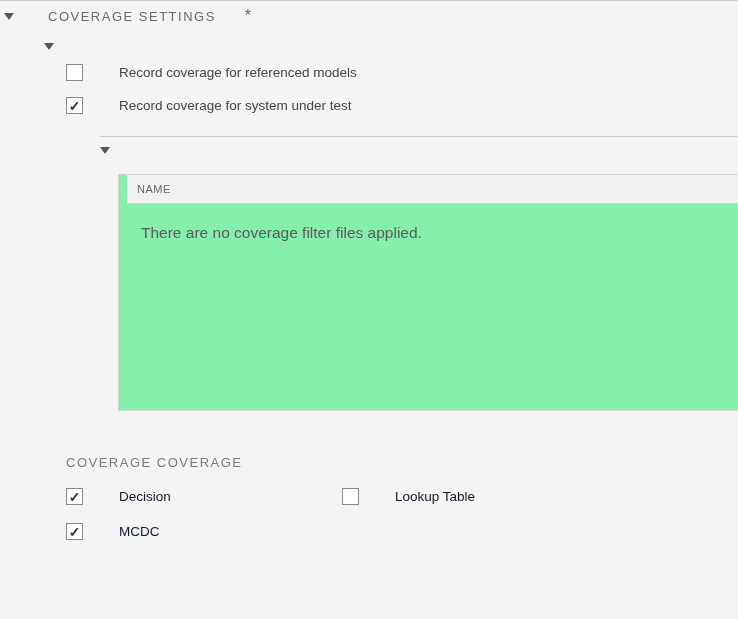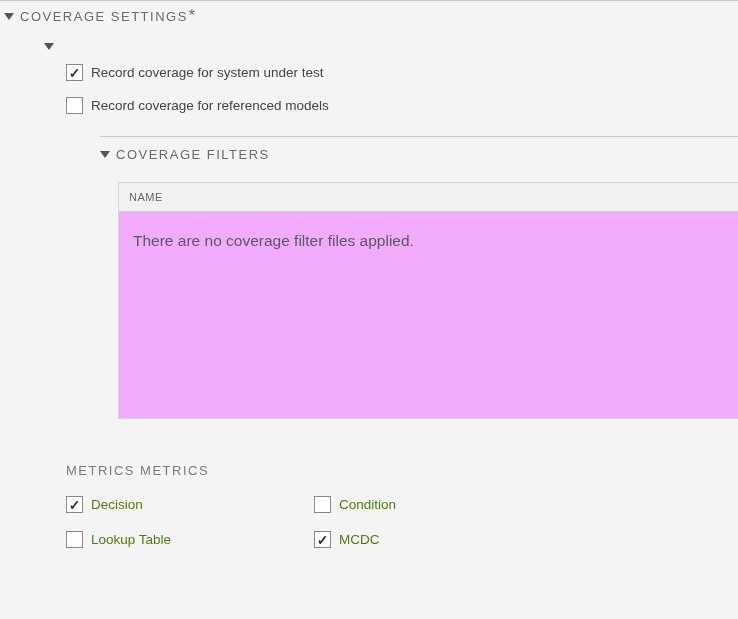--- a/index.html
+++ b/index.html
@@ -1,18 +1,19 @@
 <!DOCTYPE html>
 <html><head>
   <meta charset="utf-8">
   <style>
     * {
       box-sizing: border-box;
       margin: 0;
       padding: 0;
+      gap: 28px;
     }
     body {
       font-family: Arial, Helvetica, sans-serif;
       background: #f4f4f4;
       width: 738px;
       height: 619px;
       overflow: hidden;
       color: #555;
     }
     .section-header {
@@ -89,21 +90,22 @@
       align-items: center;
       border-top: 1px solid #ccc;
       padding: 10px 0 8px 0;
       margin-top: 6px;
     }
     .filters-table {
       margin-top: 12px;
       margin-left: 18px;
       border: 1px solid #d4d4d4;
       border-right: none;
-      background: #f0abfc;
+      background: #86efac;
+      padding-left: 8px;
     }
     .filters-table-header {
       background: #f1f1f1;
       border-bottom: 1px solid #d4d4d4;
       padding: 8px 10px;
       font-size: 11px;
       letter-spacing: 0.5px;
       color: #666;
     }
     .filters-table-body {
@@ -128,75 +130,70 @@
       display: grid;
       grid-template-columns: 248px auto;
       row-gap: 18px;
     }
     .metric-item {
       display: flex;
       align-items: center;
     }
     .metric-label {
       font-size: 13.5px;
-      color: #4d7c0f;
+      color: #0f172a;
     }
   </style>
 </head>
 <body>
 
 <div class="section-header top">
   <span class="caret down"></span>
   <span class="section-title">COVERAGE SETTINGS</span>
   <span class="modified-star">*</span>
 </div>
 
 <div class="content-level1">
 
   <div class="section-header sub1">
     <span class="caret down"></span>
   </div>
 
   <div class="checkbox-row">
+    <span class="checkbox"></span>
+    <span class="checkbox-label">Record coverage for referenced models</span>
+  </div>
+
+  <div class="checkbox-row">
     <span class="checkbox checked"></span>
     <span class="checkbox-label">Record coverage for system under test</span>
-  </div>
-
-  <div class="checkbox-row">
-    <span class="checkbox"></span>
-    <span class="checkbox-label">Record coverage for referenced models</span>
   </div>
 
   <div class="filters-area">
     <div class="filters-header">
       <span class="caret down"></span>
-      <span class="section-title">COVERAGE FILTERS</span>
     </div>
 
     <div class="filters-table">
       <div class="filters-table-header">NAME</div>
       <div class="filters-table-body">
         <div class="filters-empty">There are no coverage filter files applied.</div>
       </div>
     </div>
   </div>
 
   <div class="metrics-section">
-    <div class="metrics-title">METRICS METRICS</div>
+    <div class="metrics-title">COVERAGE COVERAGE</div>
     <div class="metrics-grid">
 
       <div class="metric-item">
         <span class="checkbox checked"></span>
         <span class="metric-label">Decision</span>
       </div>
 
-      <div class="metric-item">
-        <span class="checkbox"></span>
-        <span class="metric-label">Condition</span>
-      </div>
 
       <div class="metric-item">
         <span class="checkbox"></span>
         <span class="metric-label">Lookup Table</span>
       </div>
 
       <div class="metric-item">
         <span class="checkbox checked"></span>
         <span class="metric-label">MCDC</span>
       </div>

